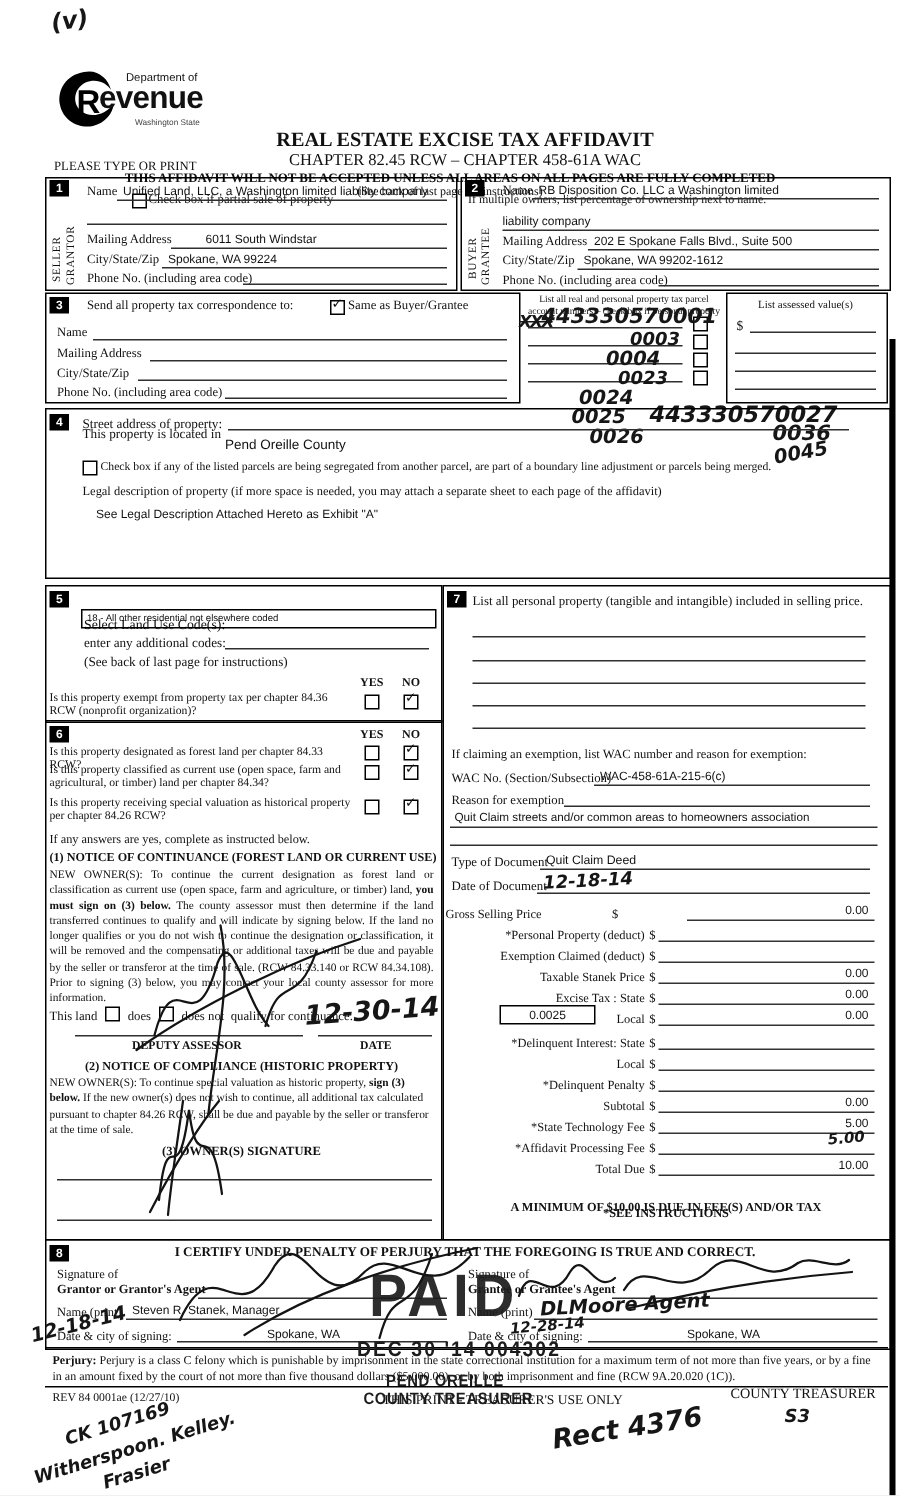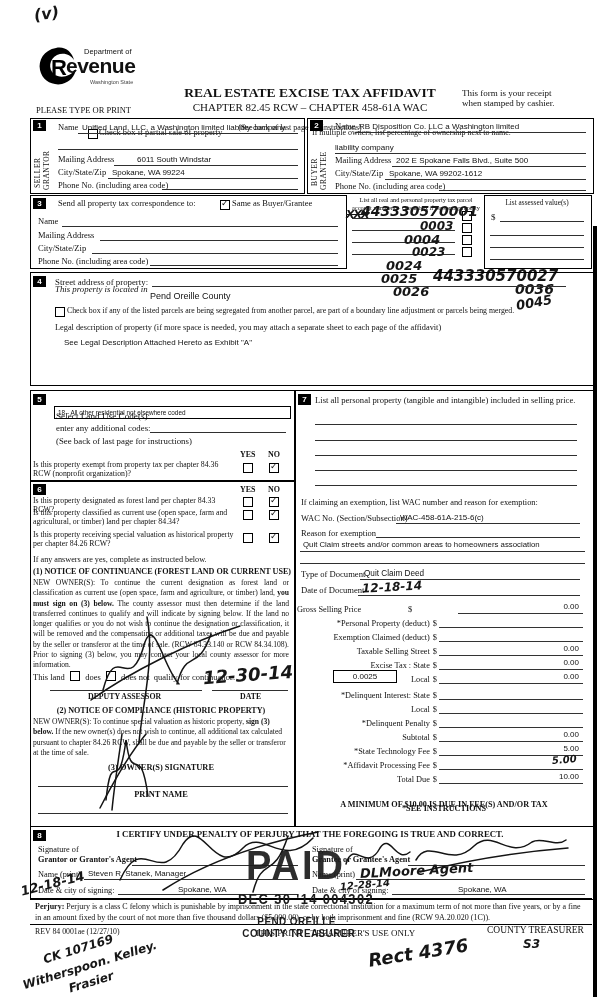--- a/index.html
+++ b/index.html
@@ -37,24 +37,21 @@
       <text x="13" y="29" font-family="Liberation Sans, sans-serif" font-size="22" font-weight="bold" fill="#000">R</text>
     </svg>
     <div class="abs sans" style="left:46px;top:2px;font-size:7.5px;">Department of</div>
     <div class="abs sans b" style="left:28px;top:8px;font-size:21px;letter-spacing:-.5px;">evenue</div>
     <div class="abs sans" style="left:52px;top:33px;font-size:5.5px;color:#444;">Washington State</div>
   </div>
 
   <div class="abs" style="left:36px;top:106px;font-size:8.5px;">PLEASE TYPE OR PRINT</div>
   <div class="abs b ctr" style="left:150px;top:85px;width:320px;font-size:13.5px;">REAL ESTATE EXCISE TAX AFFIDAVIT</div>
   <div class="abs ctr" style="left:150px;top:101px;width:320px;font-size:11px;">CHAPTER 82.45 RCW – CHAPTER 458-61A WAC</div>
-  <div class="abs" style="left:462px;top:88px;width:130px;font-size:9px;">
-    <span>This form is your receipt</span><br>
-    <span>when stamped by cashier.</span>
-  </div>
+  <div class="abs b ctr" style="left:0;top:114px;width:600px;font-size:8.6px;">THIS AFFIDAVIT WILL NOT BE ACCEPTED UNLESS ALL AREAS ON ALL PAGES ARE FULLY COMPLETED</div>
   <div class="abs ctr" style="left:0;top:123px;width:600px;font-size:8px;">(See back of last page for instructions)</div>
 
   <div class="cb" style="left:88px;top:129px;"></div>
   <div class="abs" style="left:99px;top:128px;font-size:8.5px;">Check box if partial sale of property</div>
   <div class="abs" style="left:312px;top:128px;font-size:8px;">If multiple owners, list percentage of ownership next to name.</div>
 
   <div class="box" style="left:30px;top:118px;width:273px;height:74px;"></div>
   <div class="badge" style="left:33px;top:120px;">1</div>
   <div class="vlab" style="left:33px;top:136px;height:52px;">SELLER</div>
   <div class="vlab" style="left:42px;top:134px;height:56px;">GRANTOR</div>
@@ -130,21 +127,21 @@
   <div class="hand" style="left:381px;top:272px;font-size:13px;">0025</div>
   <div class="hand" style="left:393px;top:285px;font-size:13px;text-align:right;">0026</div>
   <div class="hand" style="left:433px;top:269px;font-size:15px;">443330570027</div>
   <div class="hand" style="left:515px;top:282px;font-size:14px;">0036</div>
   <div class="hand" style="left:516px;top:296px;font-size:13px;transform:rotate(-10deg);">0045</div>
 
   <div class="box" style="left:30px;top:272px;width:562px;height:112px;"></div>
   <div class="badge" style="left:33px;top:276px;">4</div>
   <div class="abs" style="left:55px;top:277px;font-size:8.8px;">Street address of property:</div>
   <div class="ul" style="left:152px;top:286px;width:414px;"></div>
-  <div class="abs" style="left:55px;top:284px;font-size:8.8px;font-style:italic;">This property is located in</div>
+  <div class="abs" style="left:55px;top:284px;font-size:8.8px;">This property is located in</div>
   <div class="abs sans" style="left:150px;top:291px;font-size:9px;">Pend Oreille County</div>
   <div class="cb" style="left:55px;top:307px;"></div>
   <div class="abs" style="left:67px;top:307px;width:512px;font-size:7.8px;">Check box if any of the listed parcels are being segregated from another parcel, are part of a boundary line adjustment or parcels being merged.</div>
   <div class="abs" style="left:55px;top:323px;width:520px;font-size:8.3px;">Legal description of property (if more space is needed, you may attach a separate sheet to each page of the affidavit)</div>
   <div class="abs sans" style="left:64px;top:338px;font-size:8px;">See Legal Description Attached Hereto as Exhibit "A"</div>
 
   <div class="box" style="left:30px;top:390px;width:263px;height:90px;"></div>
   <div class="badge" style="left:33px;top:394px;">5</div>
   <div class="abs" style="left:56px;top:411px;font-size:9.2px;">Select Land Use Code(s):</div>
   <div class="abs sans" style="left:54px;top:406px;width:232px;height:11px;border:1px solid #000;font-size:6.4px;line-height:11px;padding-left:3px;">18 - All other residential not elsewhere coded</div>
@@ -195,21 +192,20 @@
   <div class="abs b" style="left:240px;top:693px;font-size:7.8px;">DATE</div>
   <div class="hand" style="left:203px;top:666px;font-size:18px;transform:rotate(-4deg);">12-30-14</div>
 
   <div class="abs b ctr" style="left:33px;top:706px;width:256px;font-size:8.1px;">(2)  NOTICE OF COMPLIANCE (HISTORIC PROPERTY)</div>
   <div class="abs" style="left:33px;top:717px;width:256px;font-size:7.6px;line-height:10.3px;">
     <span>NEW OWNER(S): To continue special valuation as historic property, </span><b>sign (3) below.</b><span> If the new owner(s) does not wish to continue, all additional tax calculated pursuant to chapter 84.26 RCW, shall be due and payable by the seller or transferor at the time of sale.</span>
   </div>
 
   <div class="abs b ctr" style="left:33px;top:763px;width:256px;font-size:8.4px;">(3)  OWNER(S) SIGNATURE</div>
   <div class="ul" style="left:38px;top:786px;width:250px;"></div>
-  <div class="abs b ctr" style="left:33px;top:790px;width:256px;font-size:8.4px;">PRINT NAME</div>
   <div class="ul" style="left:38px;top:813px;width:250px;"></div>
 
   <div class="box" style="left:295px;top:390px;width:297px;height:435px;"></div>
   <div class="badge" style="left:298px;top:394px;">7</div>
   <div class="abs" style="left:315px;top:394px;width:262px;font-size:8.6px;line-height:12px;">List all  personal property (tangible and intangible) included in selling price.</div>
   <div class="ul" style="left:315px;top:424px;width:262px;"></div>
   <div class="ul" style="left:315px;top:440px;width:262px;"></div>
   <div class="ul" style="left:315px;top:455px;width:262px;"></div>
   <div class="ul" style="left:315px;top:470px;width:262px;"></div>
   <div class="ul" style="left:315px;top:485px;width:262px;"></div>
@@ -240,21 +236,21 @@
       <span class="flabel">*Personal Property (deduct)</span>
       <span class="fdollar">$</span>
       <span class="fline"></span>
     </div>
   <div class="frow" style="top:629px;">
       <span class="flabel">Exemption Claimed (deduct)</span>
       <span class="fdollar">$</span>
       <span class="fline"></span>
     </div>
   <div class="frow" style="top:643px;">
-      <span class="flabel">Taxable Selling Street</span>
+      <span class="flabel">Taxable Stanek Price</span>
       <span class="fdollar">$</span>
       <span class="fline">0.00</span>
     </div>
   <div class="frow" style="top:657px;">
       <span class="flabel">Excise Tax : State</span>
       <span class="fdollar">$</span>
       <span class="fline">0.00</span>
     </div>
   <div class="frow" style="top:671px;">
       <span class="flabel">Local</span>

